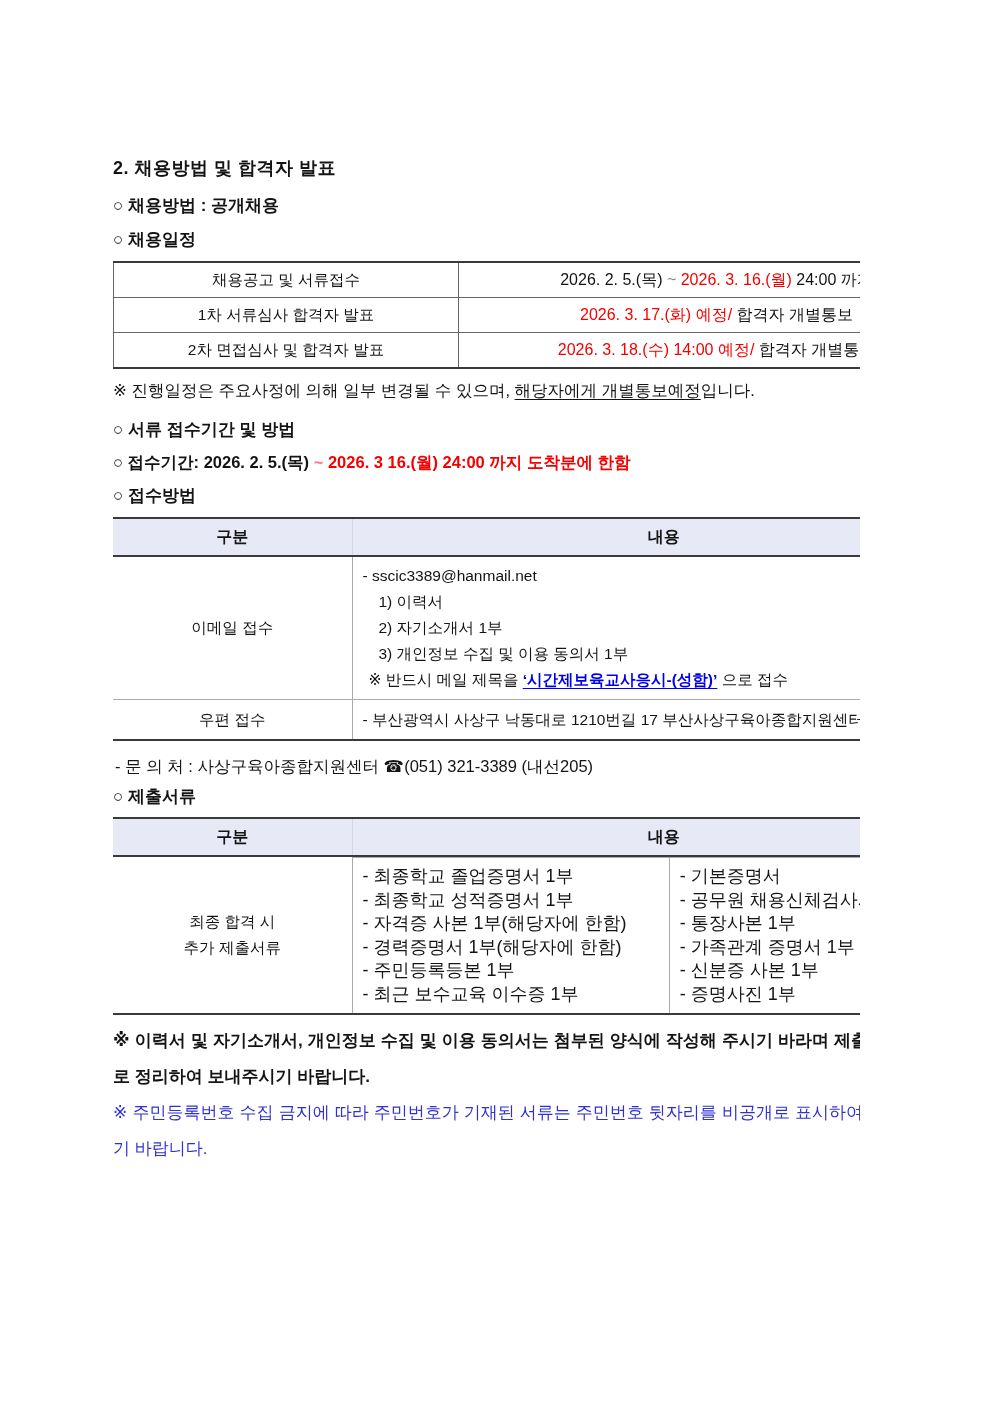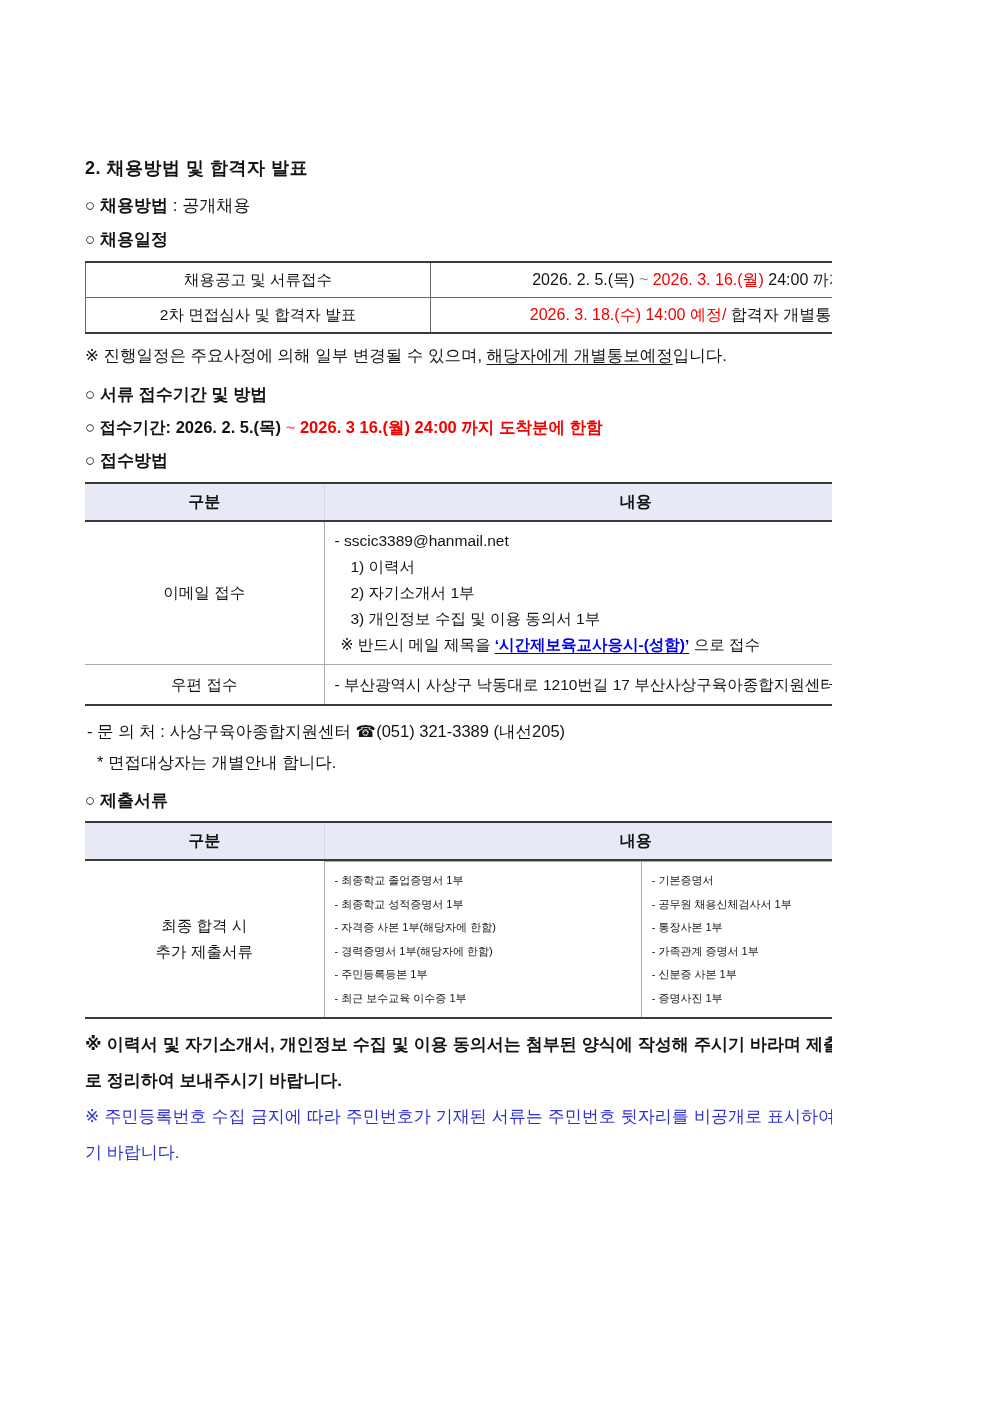--- a/index.html
+++ b/index.html
@@ -2,28 +2,28 @@
 <html style="--red: #f50000; --soft_red: #ff7a70; --tilde_gray: #8a8a8a; --blue_note: #3030cf; --link_blue: #0000ee; --header_bg: #e8e9f7; --border_dark: #3a3a3a; --border_mid: #666666; --border_light: #aaaaaa;"><head>
 <meta charset="utf-8">
 <style>
   html,body{margin:0;padding:0;background:#ffffff;}
   body{
     width:992px;height:1403px;
     font-family:"Liberation Sans","DejaVu Sans",sans-serif;
     color:#141414;
     -webkit-font-smoothing:antialiased;
   }
-  .page{position:relative;width:832px;height:1403px;background:#fff;overflow:hidden;}
+  .page{position:relative;width:832px;height:1403px;background:#fff;overflow:hidden;margin-left:28px;}
   .content{position:absolute;left:85px;top:156px;width:862px;}
 
   
   .sec-title{font-size:18px;font-weight:bold;letter-spacing:.5px;margin:0 0 13px 0;}
   .line{font-size:17px;margin:0 0 9px 0;line-height:25px;}
   .bold{font-weight:bold;}
-  .reg{font-weight:normal;text-align:right;}
+  .reg{font-weight:bold;text-align:right;}
 
   
   table{border-collapse:collapse;width:862px;table-layout:fixed;}
 
   
   .t1{margin-top:5px;border-top:2px solid var(--border_dark);border-bottom:2px solid var(--border_dark);}
   .t1 th,.t1 td{border:1px solid var(--border_mid);height:34px;text-align:center;vertical-align:middle;font-size:16px;padding:0;}
   .t1 th{background:var(--header_bg);font-weight:bold;letter-spacing:4px;}
   .t1 td.lbl{font-size:15.5px;}
 
@@ -46,21 +46,21 @@
   .cline{line-height:26px;white-space:nowrap;}
   .cline.indent{padding-left:16px;}
   .cline.mark{padding-left:6px;}
   .link{color:var(--link_blue);font-weight:bold;text-decoration:underline;text-underline-offset:3px;}
   .rowline{line-height:27px;}
 
   
   .split{display:flex;padding:0;}
   .split .col{flex:0 0 50.8%;padding:7px 10px;box-sizing:border-box;}
   .split .col.rightcol{flex:1 1 auto;border-left:1px solid var(--border_light);}
-  .dline{line-height:23.5px;white-space:nowrap;font-size:11px;}
+  .dline{line-height:23.5px;white-space:nowrap;font-size:18px;}
 
   .contact{font-size:16.5px;margin:12px 0 4px 2px;line-height:27px;}
   .contact-sub{font-size:16.5px;margin:0 0 12px 12px;line-height:27px;}
 
   .fn{font-size:17px;line-height:36px;margin-top:8px;text-align:justify;}
   .fn-bold{font-weight:bold;}
   .fn-blue{color:var(--blue_note);margin-top:0;}
 </style>
 </head>
 <body>
@@ -76,20 +76,24 @@
 
     <table class="t1">
       <colgroup>
           <col style="width:345px">
           <col>
         </colgroup>
       <tbody>
       <tr>
         <td class="lbl">채용공고 및 서류접수</td>
         <td><span>2026. 2. 5.(목) </span><span class="tilde">~ </span><span class="red">2026. 3. 16.(월)</span><span> 24:00 까지</span></td>
+      </tr>
+      <tr>
+        <td class="lbl">1차 서류심사 합격자 발표</td>
+        <td><span class="red">2026. 3. 17.(화) 예정/</span><span> 합격자 개별통보</span></td>
       </tr>
       <tr>
         <td class="lbl">2차 면접심사 및 합격자 발표</td>
         <td><span class="red">2026. 3. 18.(수) 14:00 예정/</span><span> 합격자 개별통보</span></td>
       </tr>
     </tbody>
       </table>
 
     <div class="tbl-note"><span>※ 진행일정은 주요사정에 의해 일부 변경될 수 있으며, </span><span class="u">해당자에게 개별통보예정</span><span>입니다.</span></div>
 
@@ -120,21 +124,20 @@
         </td>
       </tr>
       <tr>
         <td class="lbl">우편 접수</td>
         <td class="cnt rowline">- 부산광역시 사상구 낙동대로 1210번길 17 부산사상구육아종합지원센터</td>
       </tr>
     </tbody>
       </table>
 
     <div class="contact">- 문 의 처 : 사상구육아종합지원센터 ☎(051) 321-3389 (내선205)</div>
-    <div class="contact-sub">* 면접대상자는 개별안내 합니다.</div>
 
     <div class="line bold" style="margin-bottom:8px;">○ 제출서류</div>
 
     <table class="t3">
       <colgroup>
           <col style="width:239px">
           <col>
         </colgroup>
       <tbody>
           <tr>

